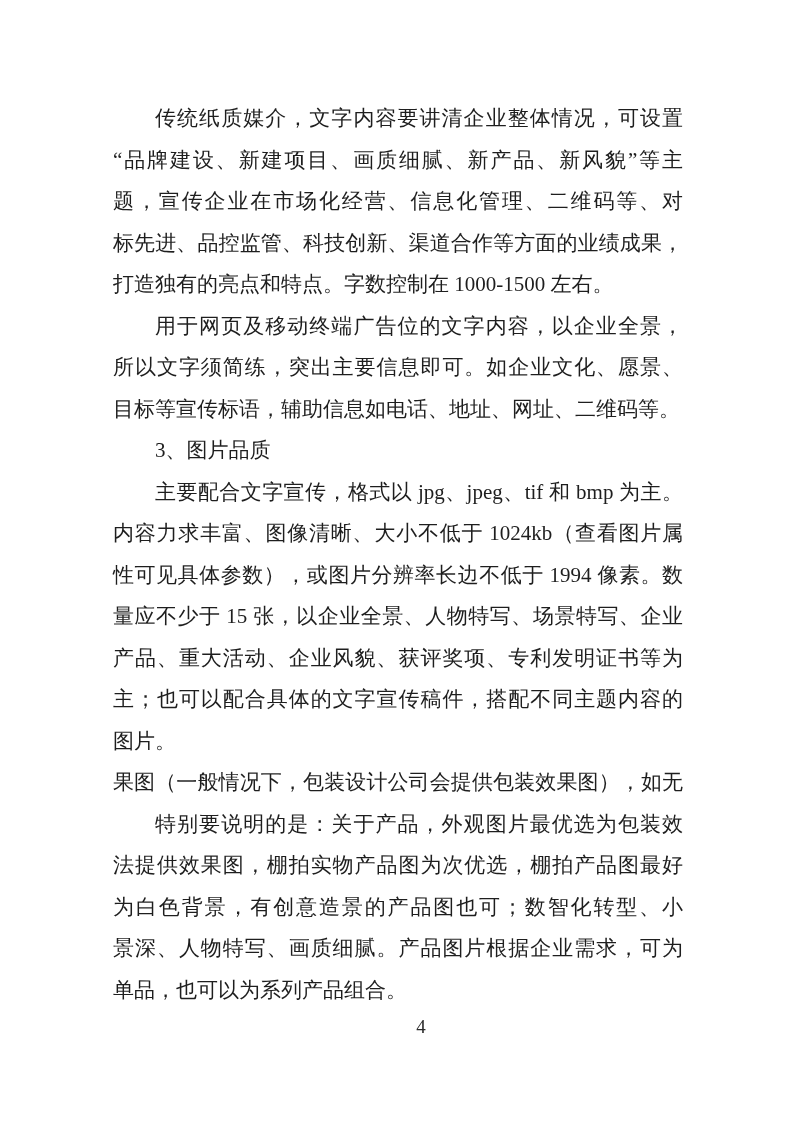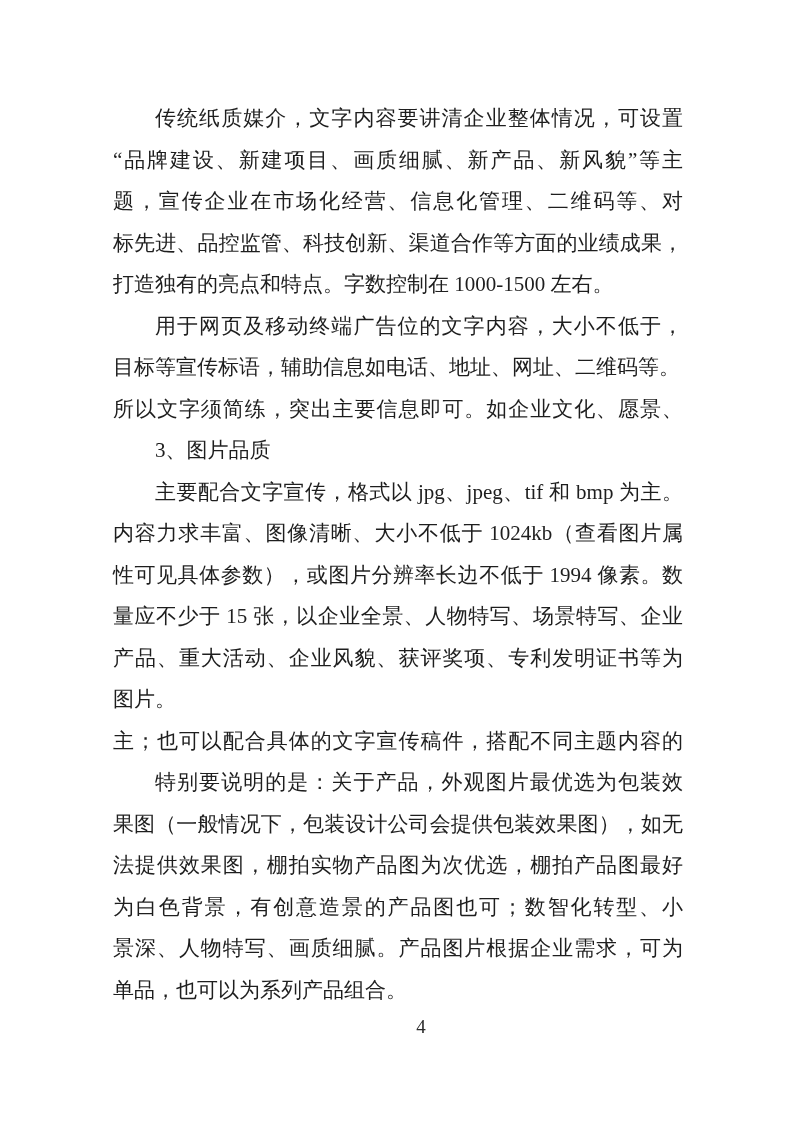--- a/index.html
+++ b/index.html
@@ -58,39 +58,39 @@
 <div class="page">
   <div class="doc-body">
       <div class="para">
         <div class="line just indent">传统纸质媒介，文字内容要讲清企业整体情况，可设置</div>
         <div class="line just">“品牌建设、新建项目、画质细腻、新产品、新风貌”等主</div>
         <div class="line just">题，宣传企业在市场化经营、信息化管理、二维码等、对</div>
         <div class="line just">标先进、品控监管、科技创新、渠道合作等方面的业绩成果，</div>
         <div class="line">打造独有的亮点和特点。字数控制在 1000-1500 左右。</div>
       </div>
       <div class="para">
-        <div class="line just indent">用于网页及移动终端广告位的文字内容，大小不低于，</div>
+        <div class="line just indent">用于网页及移动终端广告位的文字内容，以企业全景，</div>
+        <div class="line just">所以文字须简练，突出主要信息即可。如企业文化、愿景、</div>
         <div class="line">目标等宣传标语，辅助信息如电话、地址、网址、二维码等。</div>
-        <div class="line just">所以文字须简练，突出主要信息即可。如企业文化、愿景、</div>
       </div>
       <div class="para">
         <div class="line indent">3、图片品质</div>
       </div>
       <div class="para">
         <div class="line just indent">主要配合文字宣传，格式以 jpg、jpeg、tif 和 bmp 为主。</div>
         <div class="line just">内容力求丰富、图像清晰、大小不低于 1024kb（查看图片属</div>
         <div class="line just">性可见具体参数），或图片分辨率长边不低于 1994 像素。数</div>
         <div class="line just">量应不少于 15 张，以企业全景、人物特写、场景特写、企业</div>
         <div class="line just">产品、重大活动、企业风貌、获评奖项、专利发明证书等为</div>
+        <div class="line just">主；也可以配合具体的文字宣传稿件，搭配不同主题内容的</div>
         <div class="line">图片。</div>
-        <div class="line just">主；也可以配合具体的文字宣传稿件，搭配不同主题内容的</div>
       </div>
       <div class="para">
+        <div class="line just">果图（一般情况下，包装设计公司会提供包装效果图），如无</div>
         <div class="line just indent">特别要说明的是：关于产品，外观图片最优选为包装效</div>
-        <div class="line just">果图（一般情况下，包装设计公司会提供包装效果图），如无</div>
         <div class="line just">法提供效果图，棚拍实物产品图为次优选，棚拍产品图最好</div>
         <div class="line just">为白色背景，有创意造景的产品图也可；数智化转型、小</div>
         <div class="line just">景深、人物特写、画质细腻。产品图片根据企业需求，可为</div>
         <div class="line">单品，也可以为系列产品组合。</div>
       </div>
     </div>
   <div class="page-number">4</div>
 </div>
 
 </body></html>

